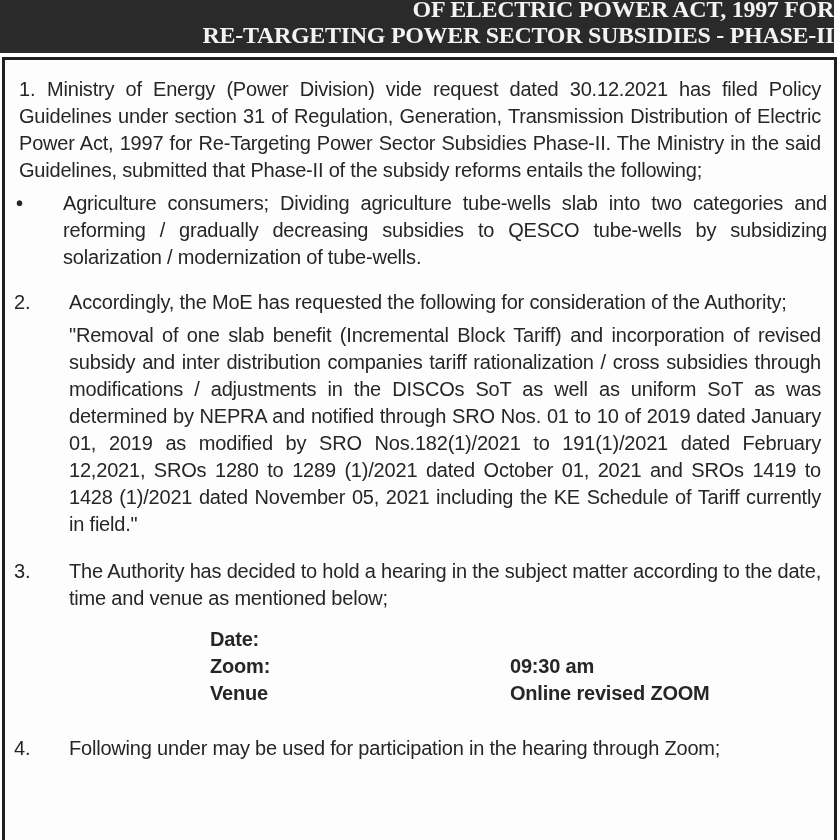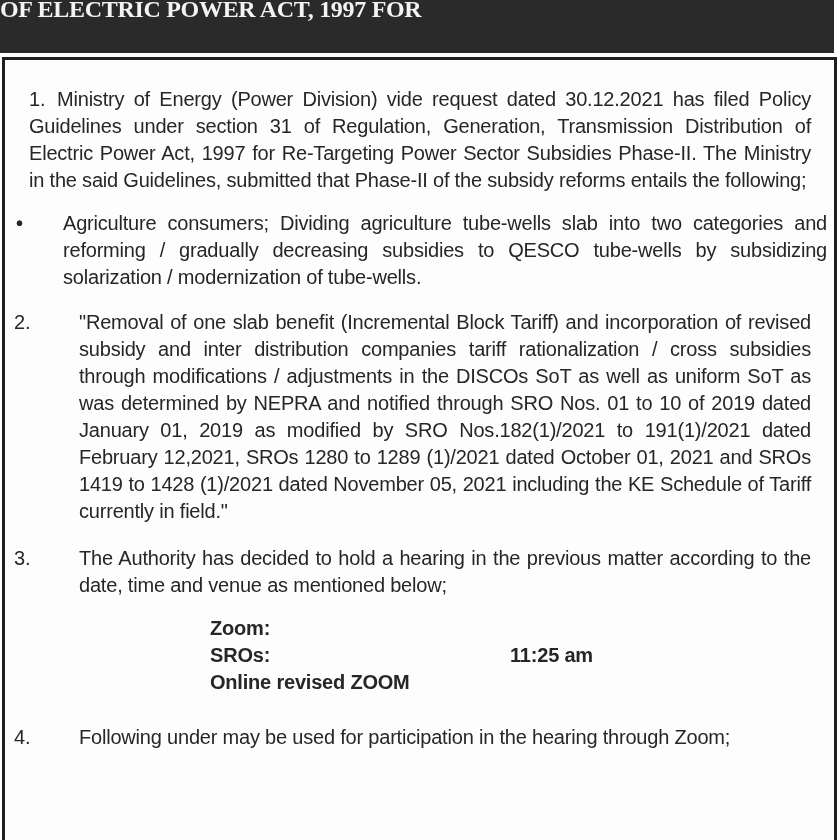--- a/index.html
+++ b/index.html
@@ -7,21 +7,21 @@
     width: 840px; height: 840px; overflow: hidden;
     background: #ffffff;
     font-family: "Liberation Sans", sans-serif;
   }
   
   .banner {
     box-sizing: border-box;
     width: 834px; height: 53px;
     background: #2a2a2a;
     color: #f3f3f3;
-    text-align: left;
+    text-align: right;
     font-family: "Liberation Serif", serif;
     font-weight: bold;
     overflow: hidden;
   }
   .banner-line {
     font-size: 24px; line-height: 26px;
     white-space: nowrap; letter-spacing: -0.3px;
   }
   .banner-line.first { margin-top: -4px; }
   
@@ -32,74 +32,77 @@
     border-bottom: none;
     height: 790px;
     padding: 10px 7px 0 8px;
     background: #fdfdfd;
     overflow: hidden;
   }
   .doc {
     font-size: 20px; line-height: 27px;
     color: #262626; letter-spacing: -0.2px;
   }
-  .p { text-align: justify; margin: 16px; }
+  .p { text-align: justify; margin: 6px; }
   .num-inline { display: inline-block; width: 28px; }
   .hang { position: relative; padding-left: 50px; }
   .hang .num { position: absolute; left: 1px; top: 0; }
   .bullet { position: relative; padding-left: 50px; text-align: justify; }
   .bullet .marker { position: absolute; left: 3px; top: 0; }
   .sec2 { margin-top: 18px; }
   .sec3 { margin-top: 20px; }
   .hearing { margin-top: 14px; margin-left: 197px; font-weight: bold; }
   .hrow { display: flex; line-height: 27px; }
   .hlabel { width: 300px; }
   .sec4 { margin-top: 28px; }
 </style>
 </head>
 <body>
 
 <div class="page">
 
   <header class="banner">
     <div class="banner-line first">OF ELECTRIC POWER ACT, 1997 FOR</div>
+    <div class="banner-line">RE-TARGETING POWER SECTOR SUBSIDIES - PHASE-II</div>
   </header>
 
   <main class="box doc">
 
     <p class="p"><span class="num-inline">1.</span><span>Ministry of Energy (Power Division) vide request dated 30.12.2021 has filed Policy Guidelines under section 31 of Regulation, Generation, Transmission Distribution of Electric Power Act, 1997 for Re-Targeting Power Sector Subsidies Phase-II. The Ministry in the said Guidelines, submitted that Phase-II of the subsidy reforms entails the following;</span></p>
 
     <div class="bullet">
       <span class="marker">•</span>
     </div>
 
     <div class="bullet">
       <span class="marker">•</span>
       <span>Agriculture consumers; Dividing agriculture tube-wells slab into two categories and reforming / gradually decreasing subsidies to QESCO tube-wells by subsidizing solarization / modernization of tube-wells.</span>
     </div>
 
     <div class="hang sec2">
       <span class="num">2.</span>
+      <div class="p">Accordingly, the MoE has requested the following for consideration of the Authority;</div>
       <div class="p">"Removal of one slab benefit (Incremental Block Tariff) and incorporation of revised subsidy and inter distribution companies tariff rationalization / cross subsidies through modifications / adjustments in the DISCOs SoT as well as uniform SoT as was determined by NEPRA and notified through SRO Nos. 01 to 10 of 2019 dated January 01, 2019 as modified by SRO Nos.182(1)/2021 to 191(1)/2021 dated February 12,2021, SROs 1280 to 1289 (1)/2021 dated October 01, 2021 and SROs 1419 to 1428 (1)/2021 dated November 05, 2021 including the KE Schedule of Tariff currently in field."</div>
     </div>
 
     <div class="hang sec3">
       <span class="num">3.</span>
-      <div class="p">The Authority has decided to hold a hearing in the previous matter according to the date, time and venue as mentioned below;</div>
+      <div class="p">The Authority has decided to hold a hearing in the subject matter according to the date, time and venue as mentioned below;</div>
     </div>
 
     <div class="hearing">
       <div class="hrow">
-        <span class="hlabel">Zoom:</span>
+        <span class="hlabel">Date:</span>
       </div>
       <div class="hrow">
-        <span class="hlabel">SROs:</span>
-        <span class="hvalue">11:25 am</span>
+        <span class="hlabel">Zoom:</span>
+        <span class="hvalue">09:30 am</span>
       </div>
       <div class="hrow">
+        <span class="hlabel">Venue</span>
         <span class="hvalue">Online revised ZOOM</span>
       </div>
     </div>
 
     <div class="hang sec4">
       <span class="num">4.</span>
       <div class="p">Following under may be used for participation in the hearing through Zoom;</div>
     </div>
 
   </main>

